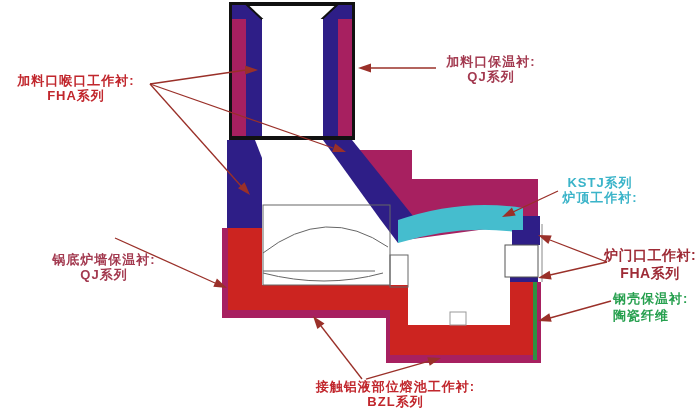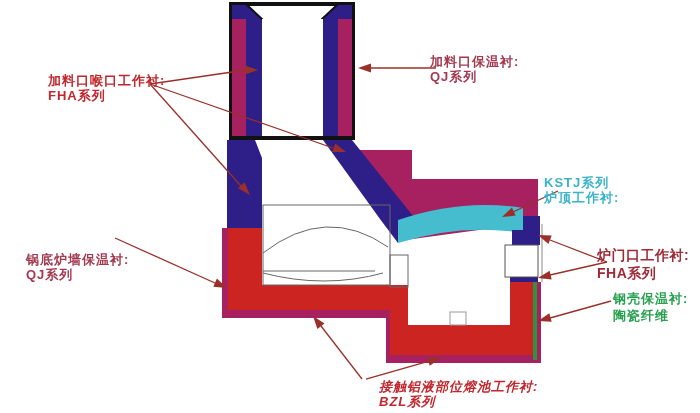--- a/index.html
+++ b/index.html
@@ -16,24 +16,24 @@
   .f-green{fill:var(--green);}
   .f-black{fill:var(--border_black);}
   .f-white{fill:#ffffff;}
   .thin{fill:none;stroke:var(--outline);stroke-width:1;}
   .thin-light{fill:none;stroke:#999;stroke-width:1;}
   .arrow-line{stroke:var(--arrow);stroke-width:1.3;fill:none;}
   .arrow-head{fill:var(--arrow);stroke:none;}
   .trap{fill:#ffffff;stroke:var(--border_black);stroke-width:2;}
   .label{
     position:absolute;font-weight:bold;font-size:13px;line-height:15px;
-    letter-spacing:1px;white-space:nowrap;
+    letter-spacing:1px;text-align:center;white-space:nowrap;
   }
   .label div{white-space:nowrap;}
-  .c-red{color:var(--label_red);padding-left:48px;}
+  .c-red{color:var(--label_red);}
   .c-maroon{color:var(--label_maroon);}
   .c-darkred{color:var(--label_dark_red);}
   .c-cyan{color:var(--label_cyan);}
   .c-green{color:var(--label_green);}
   #door-work-label{font-size:14px;line-height:18px;letter-spacing:0.5px;}
   #shell-insulation-label{text-align:left;line-height:17px;}
 </style>
 </head>
 <body>
 
@@ -122,18 +122,18 @@
   <div class="label c-darkred" id="door-work-label" style="left:597px;top:246px;width:106px;">
     <div>炉门口工作衬:</div>
     <div>FHA系列</div>
   </div>
 
   <div class="label c-green" id="shell-insulation-label" style="left:613px;top:290px;width:92px;">
     <div>钢壳保温衬:</div>
     <div>陶瓷纤维</div>
   </div>
 
-  <div class="label c-red" id="melt-pool-label" style="left:331px;top:379px;width:185px;font-style:italic;">
+  <div class="label c-red" id="melt-pool-label" style="left:303px;top:379px;width:185px;">
     <div>接触铝液部位熔池工作衬:</div>
     <div>BZL系列</div>
   </div>
 
 </div>
 
 </body></html>

